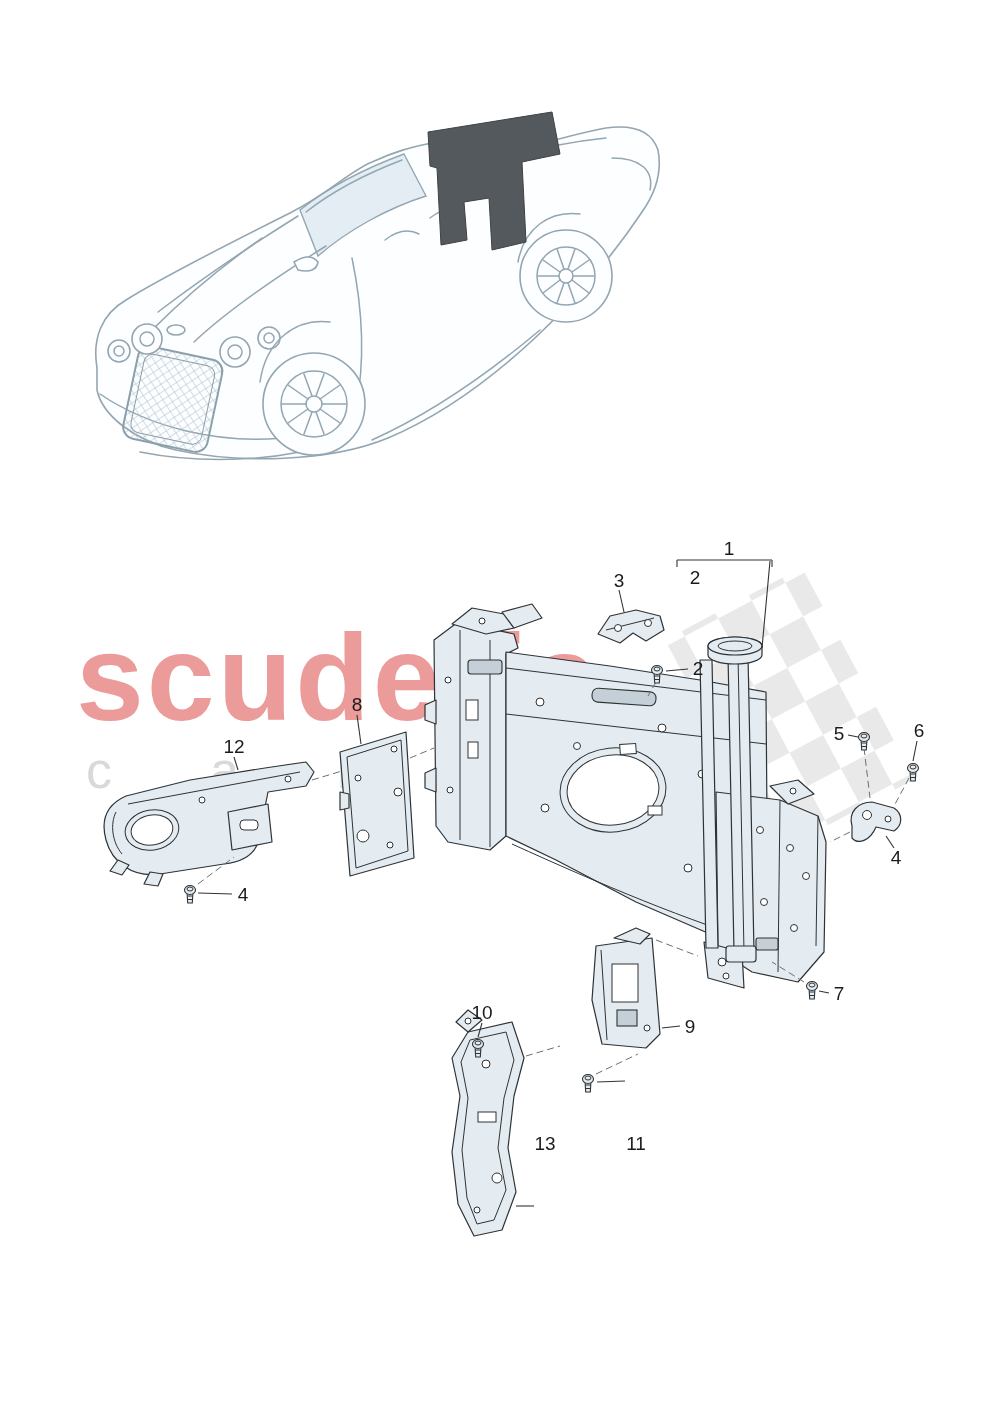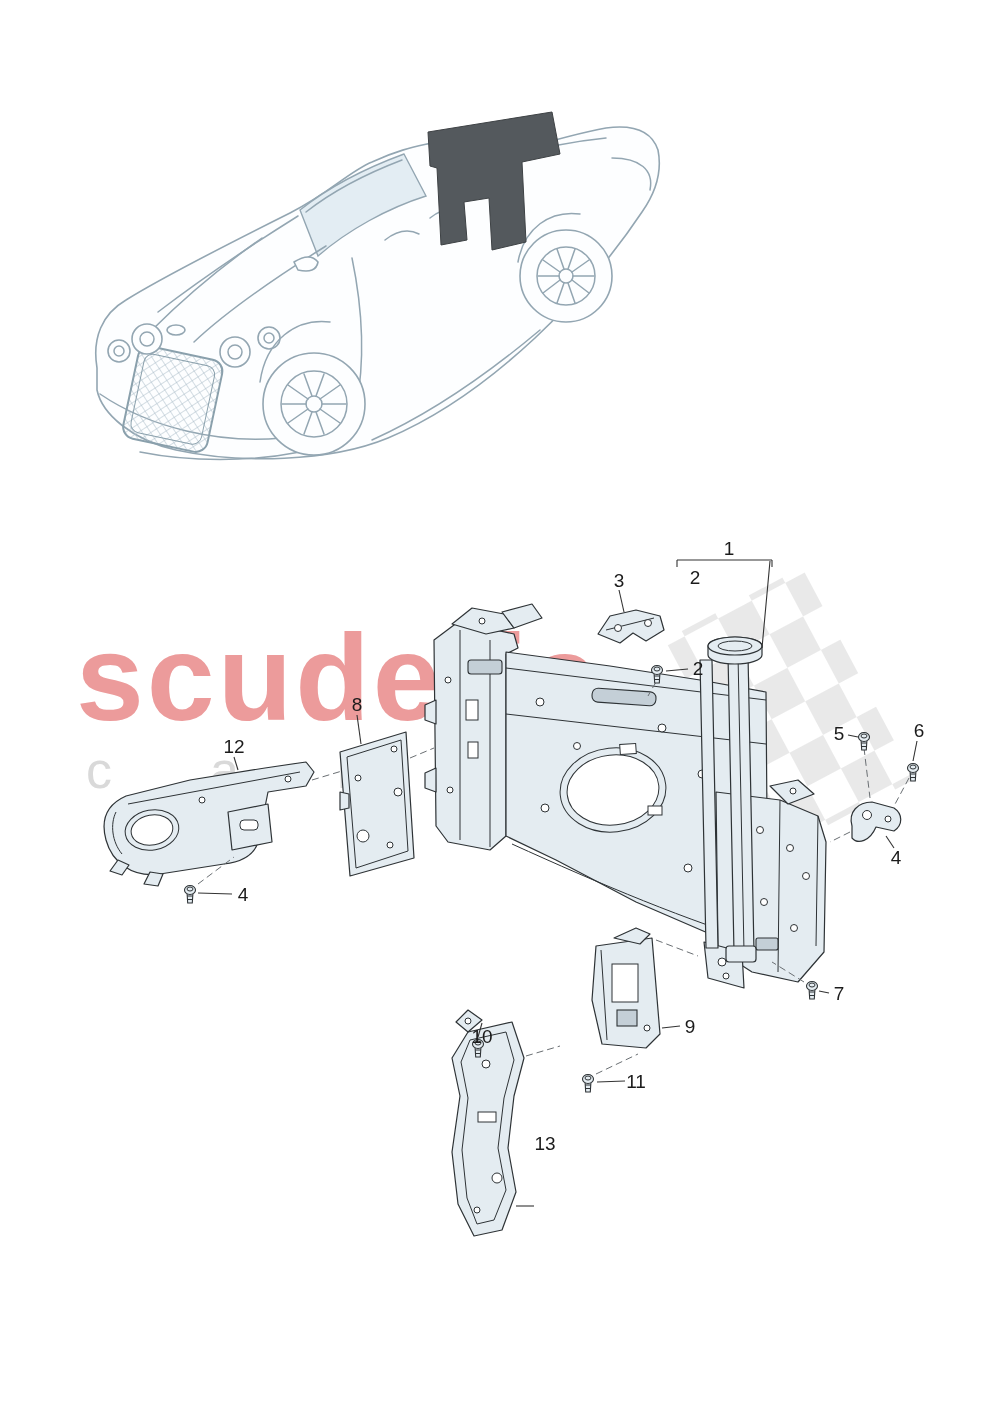--- a/index.html
+++ b/index.html
@@ -293,17 +293,17 @@
   <div class="callout" style="left:619px;top:580px">3</div>
   <div class="callout" style="left:698px;top:668px">2</div>
   <div class="callout" style="left:357px;top:704px">8</div>
   <div class="callout" style="left:839px;top:733px">5</div>
   <div class="callout" style="left:919px;top:730px">6</div>
   <div class="callout" style="left:234px;top:746px">12</div>
   <div class="callout" style="left:896px;top:857px">4</div>
   <div class="callout" style="left:243px;top:894px">4</div>
   <div class="callout" style="left:839px;top:993px">7</div>
   <div class="callout" style="left:690px;top:1026px">9</div>
-  <div class="callout" style="left:482px;top:1036px">10</div>
-  <div class="callout" style="left:636px;top:1081px">11</div>
+  <div class="callout" style="left:482px;top:1012px">10</div>
+  <div class="callout" style="left:636px;top:1143px">11</div>
   <div class="callout" style="left:545px;top:1143px">13</div>
 
 </div>
 
 </body></html>

